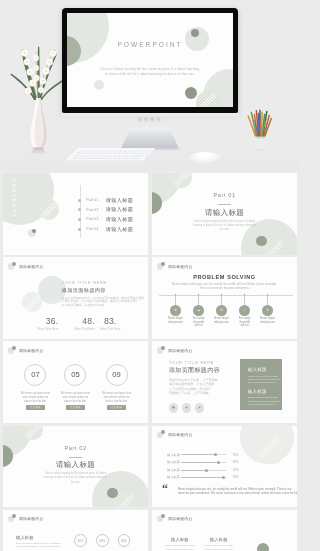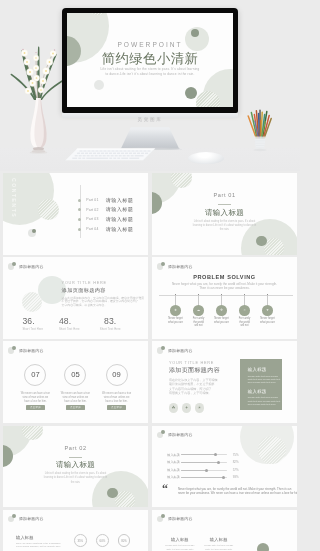--- a/index.html
+++ b/index.html
@@ -214,21 +214,20 @@
       <div class="sc-blob" style="left:-32px;top:-24px;width:74px;height:74px;background:#e3e7e1;"></div>
       <div class="sc-blob hatch" style="left:20px;top:-20px;width:22px;height:22px;background:#dde2d9;"></div>
       <div class="sc-blob" style="left:-16px;top:23px;width:30px;height:30px;background:#a9b3a4;"></div>
       <div class="sc-blob" style="left:27px;top:67px;width:10px;height:10px;background:#e6e8e6;"></div>
       <div class="sc-blob" style="left:118px;top:14px;width:24px;height:24px;background:#e3e7e1;"></div>
       <div class="sc-blob" style="left:124px;top:16px;width:8px;height:8px;background:#8e9a89;"></div>
       <div class="sc-blob" style="left:136px;top:56px;width:54px;height:54px;background:#e3e7e1;"></div>
       <div class="sc-blob hatch" style="left:129px;top:78px;width:24px;height:24px;background:#d9dfd5;"></div>
       <div class="sc-blob" style="left:118px;top:74px;width:12px;height:12px;background:#8e9a89;"></div>
       <div class="sc-brand">POWERPOINT</div>
-      <div class="sc-title">简约绿色小清新</div>
       <div class="sc-sub">
         <div>Life isn't about waiting for the storm to pass. It's about learning</div>
         <div>to dance.Life isn't it's about learning to dance in the rain.</div>
       </div>
     </div>
   </div>
   <div class="hero-chin"></div>
   <div class="hero-wm">觅觉图库</div>
   <svg class="hero-stand" viewBox="0 0 64 32">
     <defs>
@@ -380,25 +379,25 @@
           </span>
     <span class="sh-txt">添加标题内容</span>
   </div>
   <div class="txt eyebrow" style="left:58.6px;top:24px;">YOUR TITLE HERE</div>
   <div class="txt ctitle" style="left:58.6px;top:29.7px;">添加页面标题内容</div>
   <div class="txt cbody" style="left:58.6px;top:39.5px;width:82px;">
     <div>请在此处添加标题内容，文字内容可自由编辑，建议使用微软雅黑</div>
     <div>不要过于拥挤，文字内容可自由编辑，建议文字内容简洁明了</div>
     <div>文字内容可编辑，请替换文字内容。</div>
   </div>
-  <div class="txt" style="left:19.4px;top:59.4px;width:36px;text-align:left;">
+  <div class="txt" style="left:19.4px;top:59.4px;width:36px;text-align:right;">
     <div class="stat-v">36.</div>
     <div class="stat-l">Short Text Here</div>
   </div>
-  <div class="txt" style="left:55.9px;top:59.4px;width:36px;text-align:left;">
+  <div class="txt" style="left:55.9px;top:59.4px;width:36px;text-align:right;">
     <div class="stat-v">48.</div>
     <div class="stat-l">Short Text Here</div>
   </div>
   <div class="txt" style="left:89.2px;top:59.4px;width:36px;text-align:center;">
     <div class="stat-v">83.</div>
     <div class="stat-l">Short Text Here</div>
   </div>
 </div>
 
 <div class="slide c1 r1">

